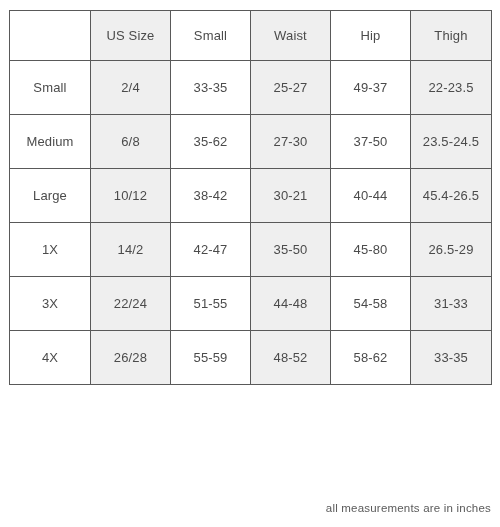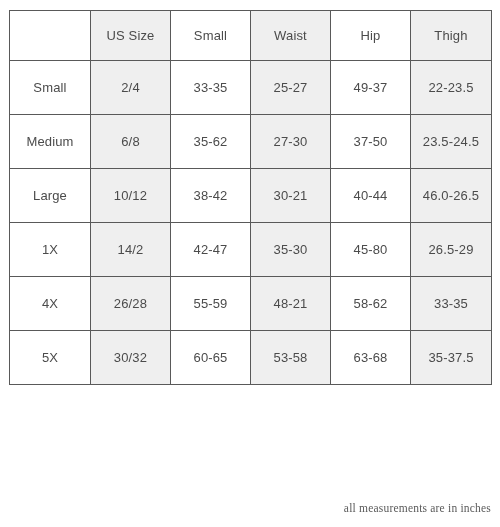--- a/index.html
+++ b/index.html
@@ -54,21 +54,20 @@
   }
   #chart-footnote {
     position: absolute;
     right: 9px;
     top: 502px;
     font-size: 11.5px;
     color: #5a5a5a;
     letter-spacing: 0.2px;
     text-align: center;
     white-space: nowrap;
-    font-family: Liberation Serif, serif;
   }
 </style>
 </head>
 <body>
 
 <div id="page">
 
   <table id="size-chart">
     <colgroup>
       <col class="c-label">
@@ -104,44 +103,44 @@
         <td>27-30</td>
         <td>37-50</td>
         <td>23.5-24.5</td>
       </tr>
       <tr>
         <td>Large</td>
         <td>10/12</td>
         <td>38-42</td>
         <td>30-21</td>
         <td>40-44</td>
-        <td>46.0-26.5</td>
+        <td>45.4-26.5</td>
       </tr>
       <tr>
         <td>1X</td>
         <td>14/2</td>
         <td>42-47</td>
-        <td>35-30</td>
+        <td>35-50</td>
         <td>45-80</td>
         <td>26.5-29</td>
+      </tr>
+      <tr>
+        <td>3X</td>
+        <td>22/24</td>
+        <td>51-55</td>
+        <td>44-48</td>
+        <td>54-58</td>
+        <td>31-33</td>
       </tr>
       <tr>
         <td>4X</td>
         <td>26/28</td>
         <td>55-59</td>
-        <td>48-21</td>
+        <td>48-52</td>
         <td>58-62</td>
         <td>33-35</td>
-      </tr>
-      <tr>
-        <td>5X</td>
-        <td>30/32</td>
-        <td>60-65</td>
-        <td>53-58</td>
-        <td>63-68</td>
-        <td>35-37.5</td>
       </tr>
     </tbody>
   </table>
 
   <div id="chart-footnote">all measurements are in inches</div>
 
 </div>
 
 </body></html>

